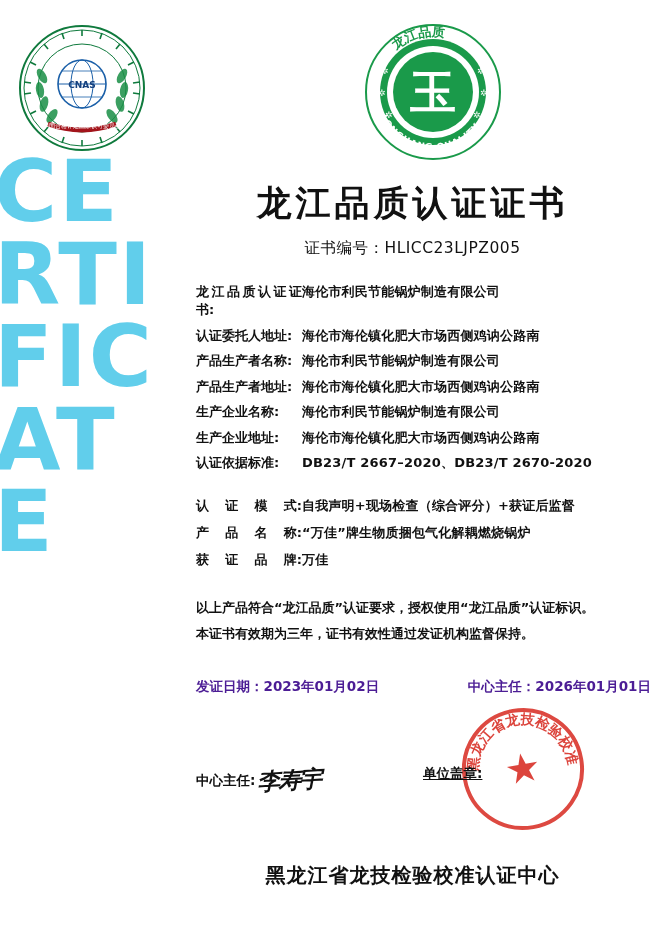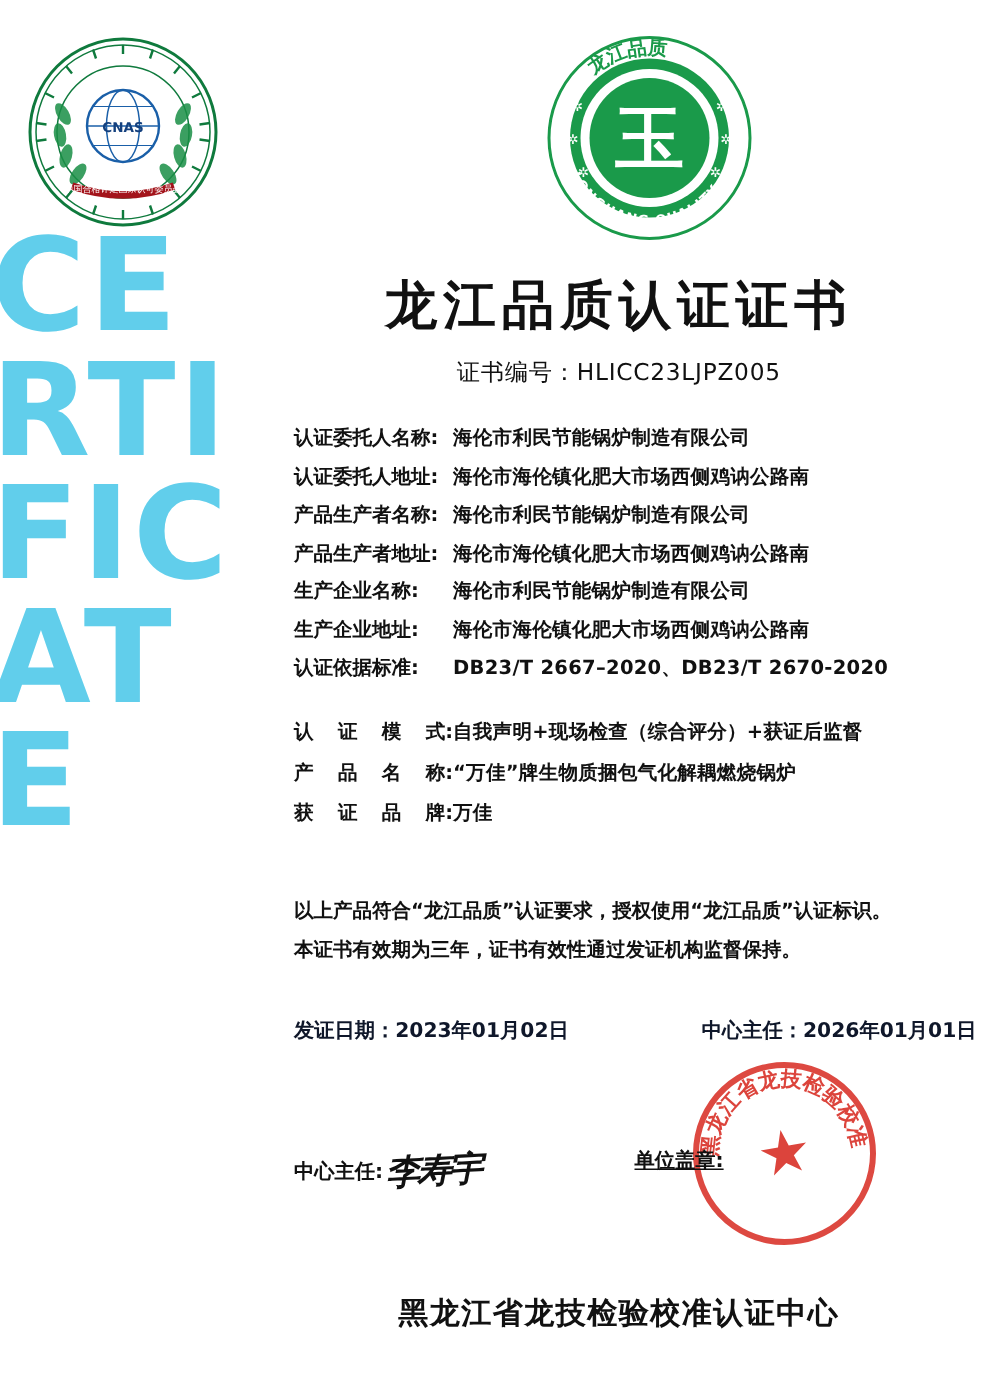--- a/index.html
+++ b/index.html
@@ -147,21 +147,21 @@
   
   .dates {
     position: absolute;
     top: 678px;
     left: 36px;
     width: 455px;
     display: flex;
     justify-content: space-between;
     font-size: 13.5px;
     font-weight: 700;
-    color: #0f172a;
+    color: #4c1d95;
   }
 
   
   .sigrow {
     position: absolute;
     top: 765px;
     left: 36px;
     width: 455px;
     font-size: 13.5px;
     font-weight: 700;
@@ -315,21 +315,21 @@
 
   <div class="cert-title">龙江品质认证证书</div>
 
   <div class="cert-number">
     <span>证书编号：</span><span>HLICC23LJPZ005</span>
   </div>
 
   <div class="fields">
 
     <div class="frow">
-      <div class="flabel">认证委托人名称:</div>
+      <div class="flabel">龙江品质认证证书:</div>
       <div class="fvalue">海伦市利民节能锅炉制造有限公司</div>
     </div>
     <div class="frow">
       <div class="flabel">认证委托人地址:</div>
       <div class="fvalue">海伦市海伦镇化肥大市场西侧鸡讷公路南</div>
     </div>
     <div class="frow">
       <div class="flabel">产品生产者名称:</div>
       <div class="fvalue">海伦市利民节能锅炉制造有限公司</div>
     </div>

